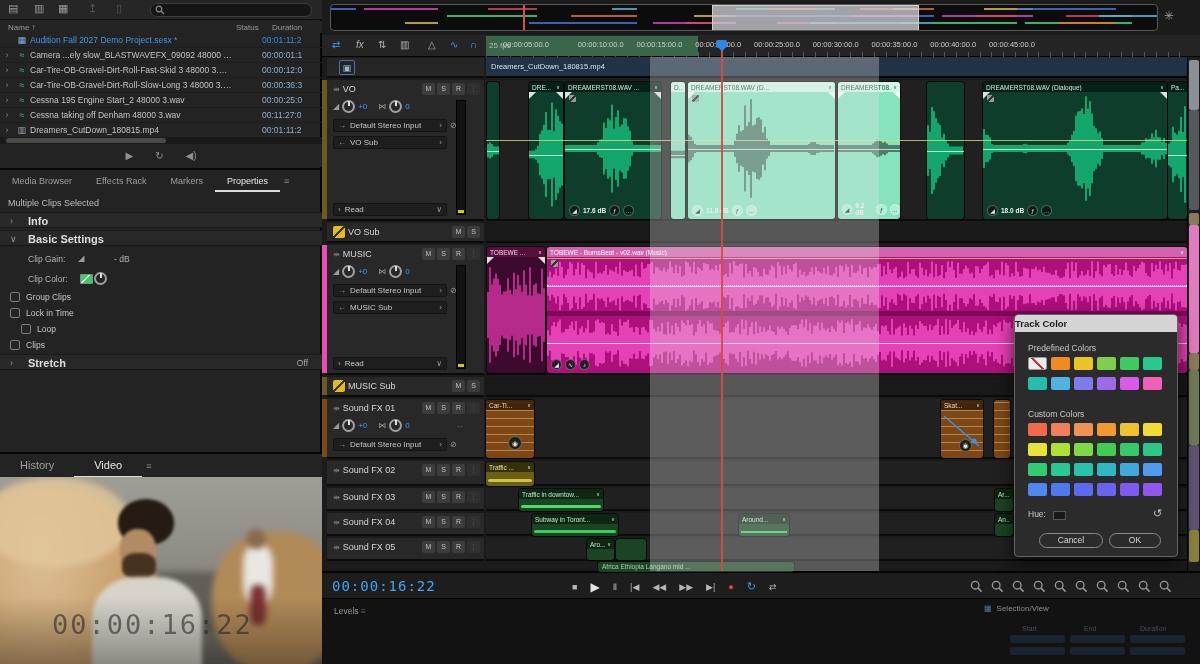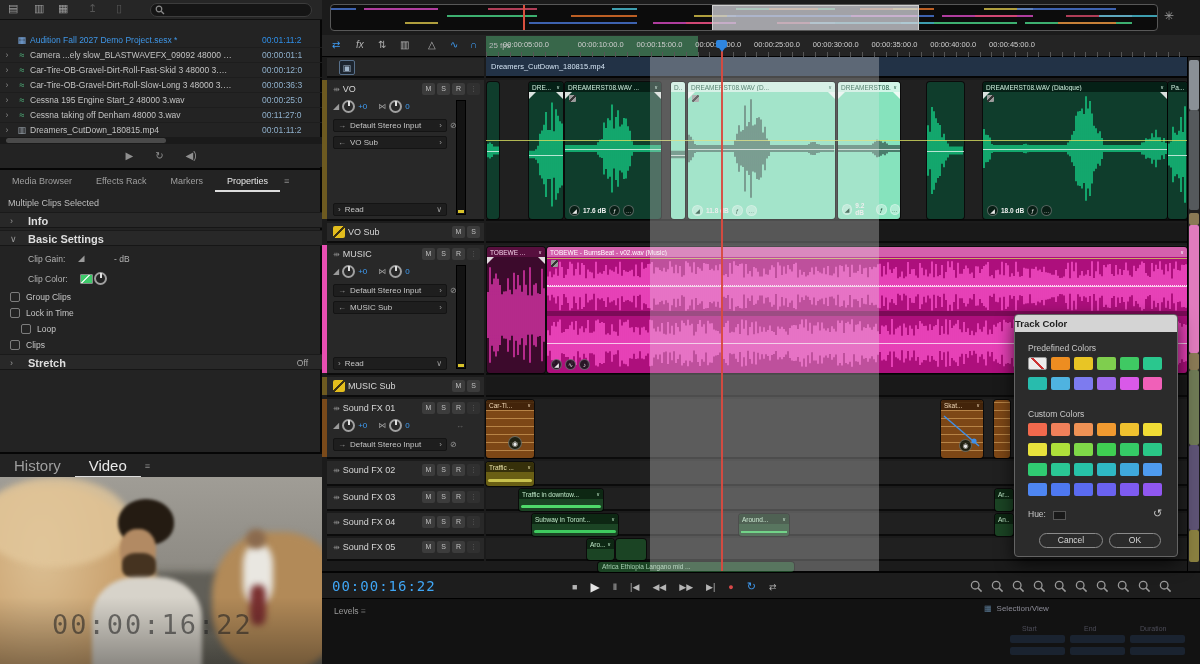--- a/index.html
+++ b/index.html
@@ -34,21 +34,21 @@
 .prow .chev{position:absolute;left:10px;color:#9a9a9a}
 .prow .plab{position:absolute;left:28px;color:#dedede;font-weight:bold;font-size:11px}
 .pfield{position:absolute;color:#b4b4b4;font-size:8.5px}
 .knob{width:13px;height:13px;border:2px solid #a0a0a0;border-radius:50%;position:relative;display:inline-block}
 .knob:after{content:'';position:absolute;left:50%;top:-1px;width:2px;height:5px;background:#e0e0e0;transform:translateX(-50%)}
 .chk{position:absolute;display:flex;align-items:center;gap:6px;color:#c6c6c6;font-size:8.5px}
 .chk .box{width:10px;height:10px;border:1px solid #7d7d7d;border-radius:2px;background:#242424}
 
 #vpanel{left:0;top:452px;width:322px;height:212px;background:#1d1d1d}
 #vtabs{height:25px;display:flex;align-items:center;gap:0;background:#232323;border-top:2px solid #060606}
-.vtab{padding:0 14px;color:#9f9f9f;font-size:15px;height:25px;line-height:25px}
+.vtab{padding:0 20px;color:#9f9f9f;font-size:11px;height:25px;line-height:25px}
 .vtab.active{color:#e8e8e8;border-bottom:2px solid #dcdcdc}
 #vidart{position:absolute;left:0;top:25px;width:322px;height:187px;overflow:hidden;background:linear-gradient(180deg,#a09d96 0%,#8f8c85 45%,#7b796f 60%,#6a685e 100%)}
 .blob{position:absolute;filter:blur(3px)}
 #vtc{position:absolute;left:52px;top:132px;font-family:"DejaVu Sans Mono",monospace;font-size:27px;letter-spacing:2px;color:rgba(22,22,22,.55);text-shadow:0 0 2px rgba(255,255,255,.08)}
 
 #editor{left:322px;top:0;width:878px;height:664px;background:#1b1b1b}
 #navbar{position:absolute;left:8px;top:4px;width:828px;height:27px;border:1px solid #585858;border-radius:4px;background:#0c0c0c;overflow:hidden}
 #navvp{position:absolute;left:381px;top:0;width:207px;height:27px;background:rgba(205,205,212,.78);border:1px solid #cfcfcf}
 #navtick{position:absolute;left:192px;top:0;width:2px;height:27px;background:#d8503f}
 #navstar{position:absolute;left:842px;top:9px;color:#9a9a9a;font-size:12px}
@@ -154,20 +154,25 @@
     <span class="ficon" style="left:34px">▥</span>
     <span class="ficon" style="left:58px">▦</span>
     <span class="ficon" style="left:88px;color:#555">↥</span>
     <span class="ficon" style="left:116px;color:#555">▯</span>
     <div id="fsearch">
       <svg width="10" height="10">
           <circle cx="4" cy="4" r="2.8" stroke="#8a8a8a" fill="none" stroke-width="1.2"></circle>
           <line x1="6.2" y1="6.2" x2="9" y2="9" stroke="#8a8a8a" stroke-width="1.3"></line>
         </svg>
     </div>
+  </div>
+  <div class="abs" id="fhead">
+    <span class="fh" style="left:8px"><span>Name</span> ↑</span>
+    <span class="fh" style="left:236px">Status</span>
+    <span class="fh" style="left:272px">Duration</span>
   </div>
   <div class="abs" id="file-rows" style="left:0;top:33px;width:322px">
       <div class="frow">
         <div class="fch" style="display: inline-block;"></div>
         <div class="fic session">▦</div>
         <div class="fname sel">Audition Fall 2027 Demo Project.sesx *</div>
         <div class="fdur sel">00:01:11:2</div>
       </div>
       <div class="frow">
         <div class="fch" style="display: inline-block;">›</div>

